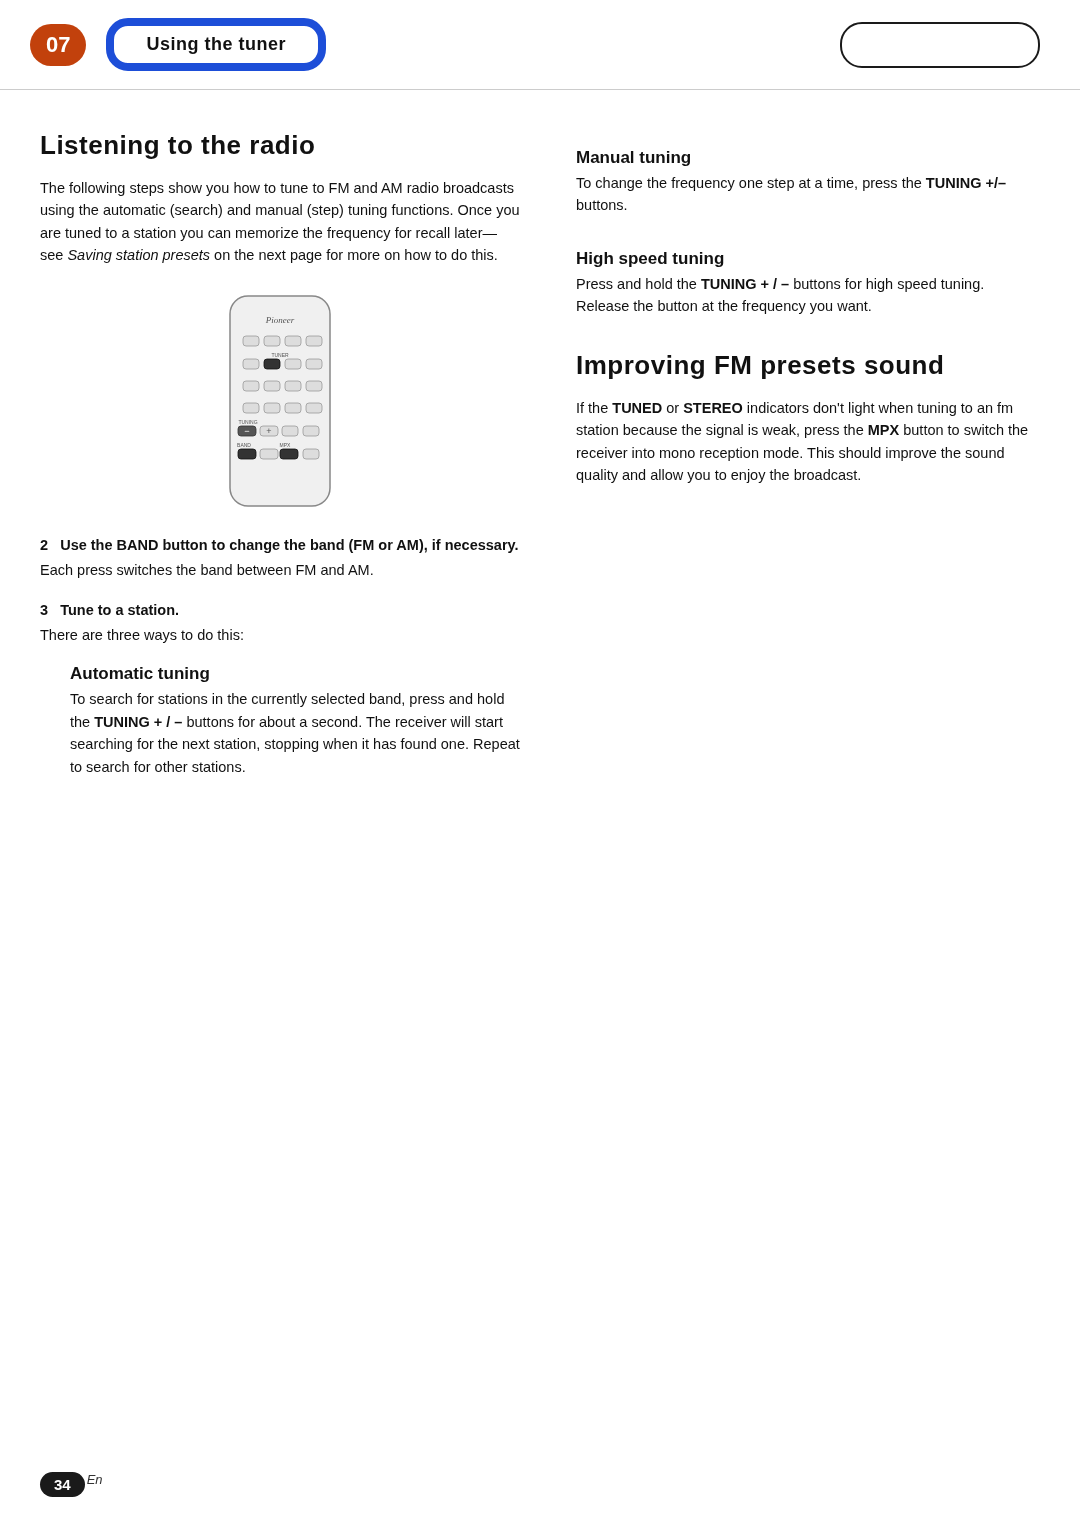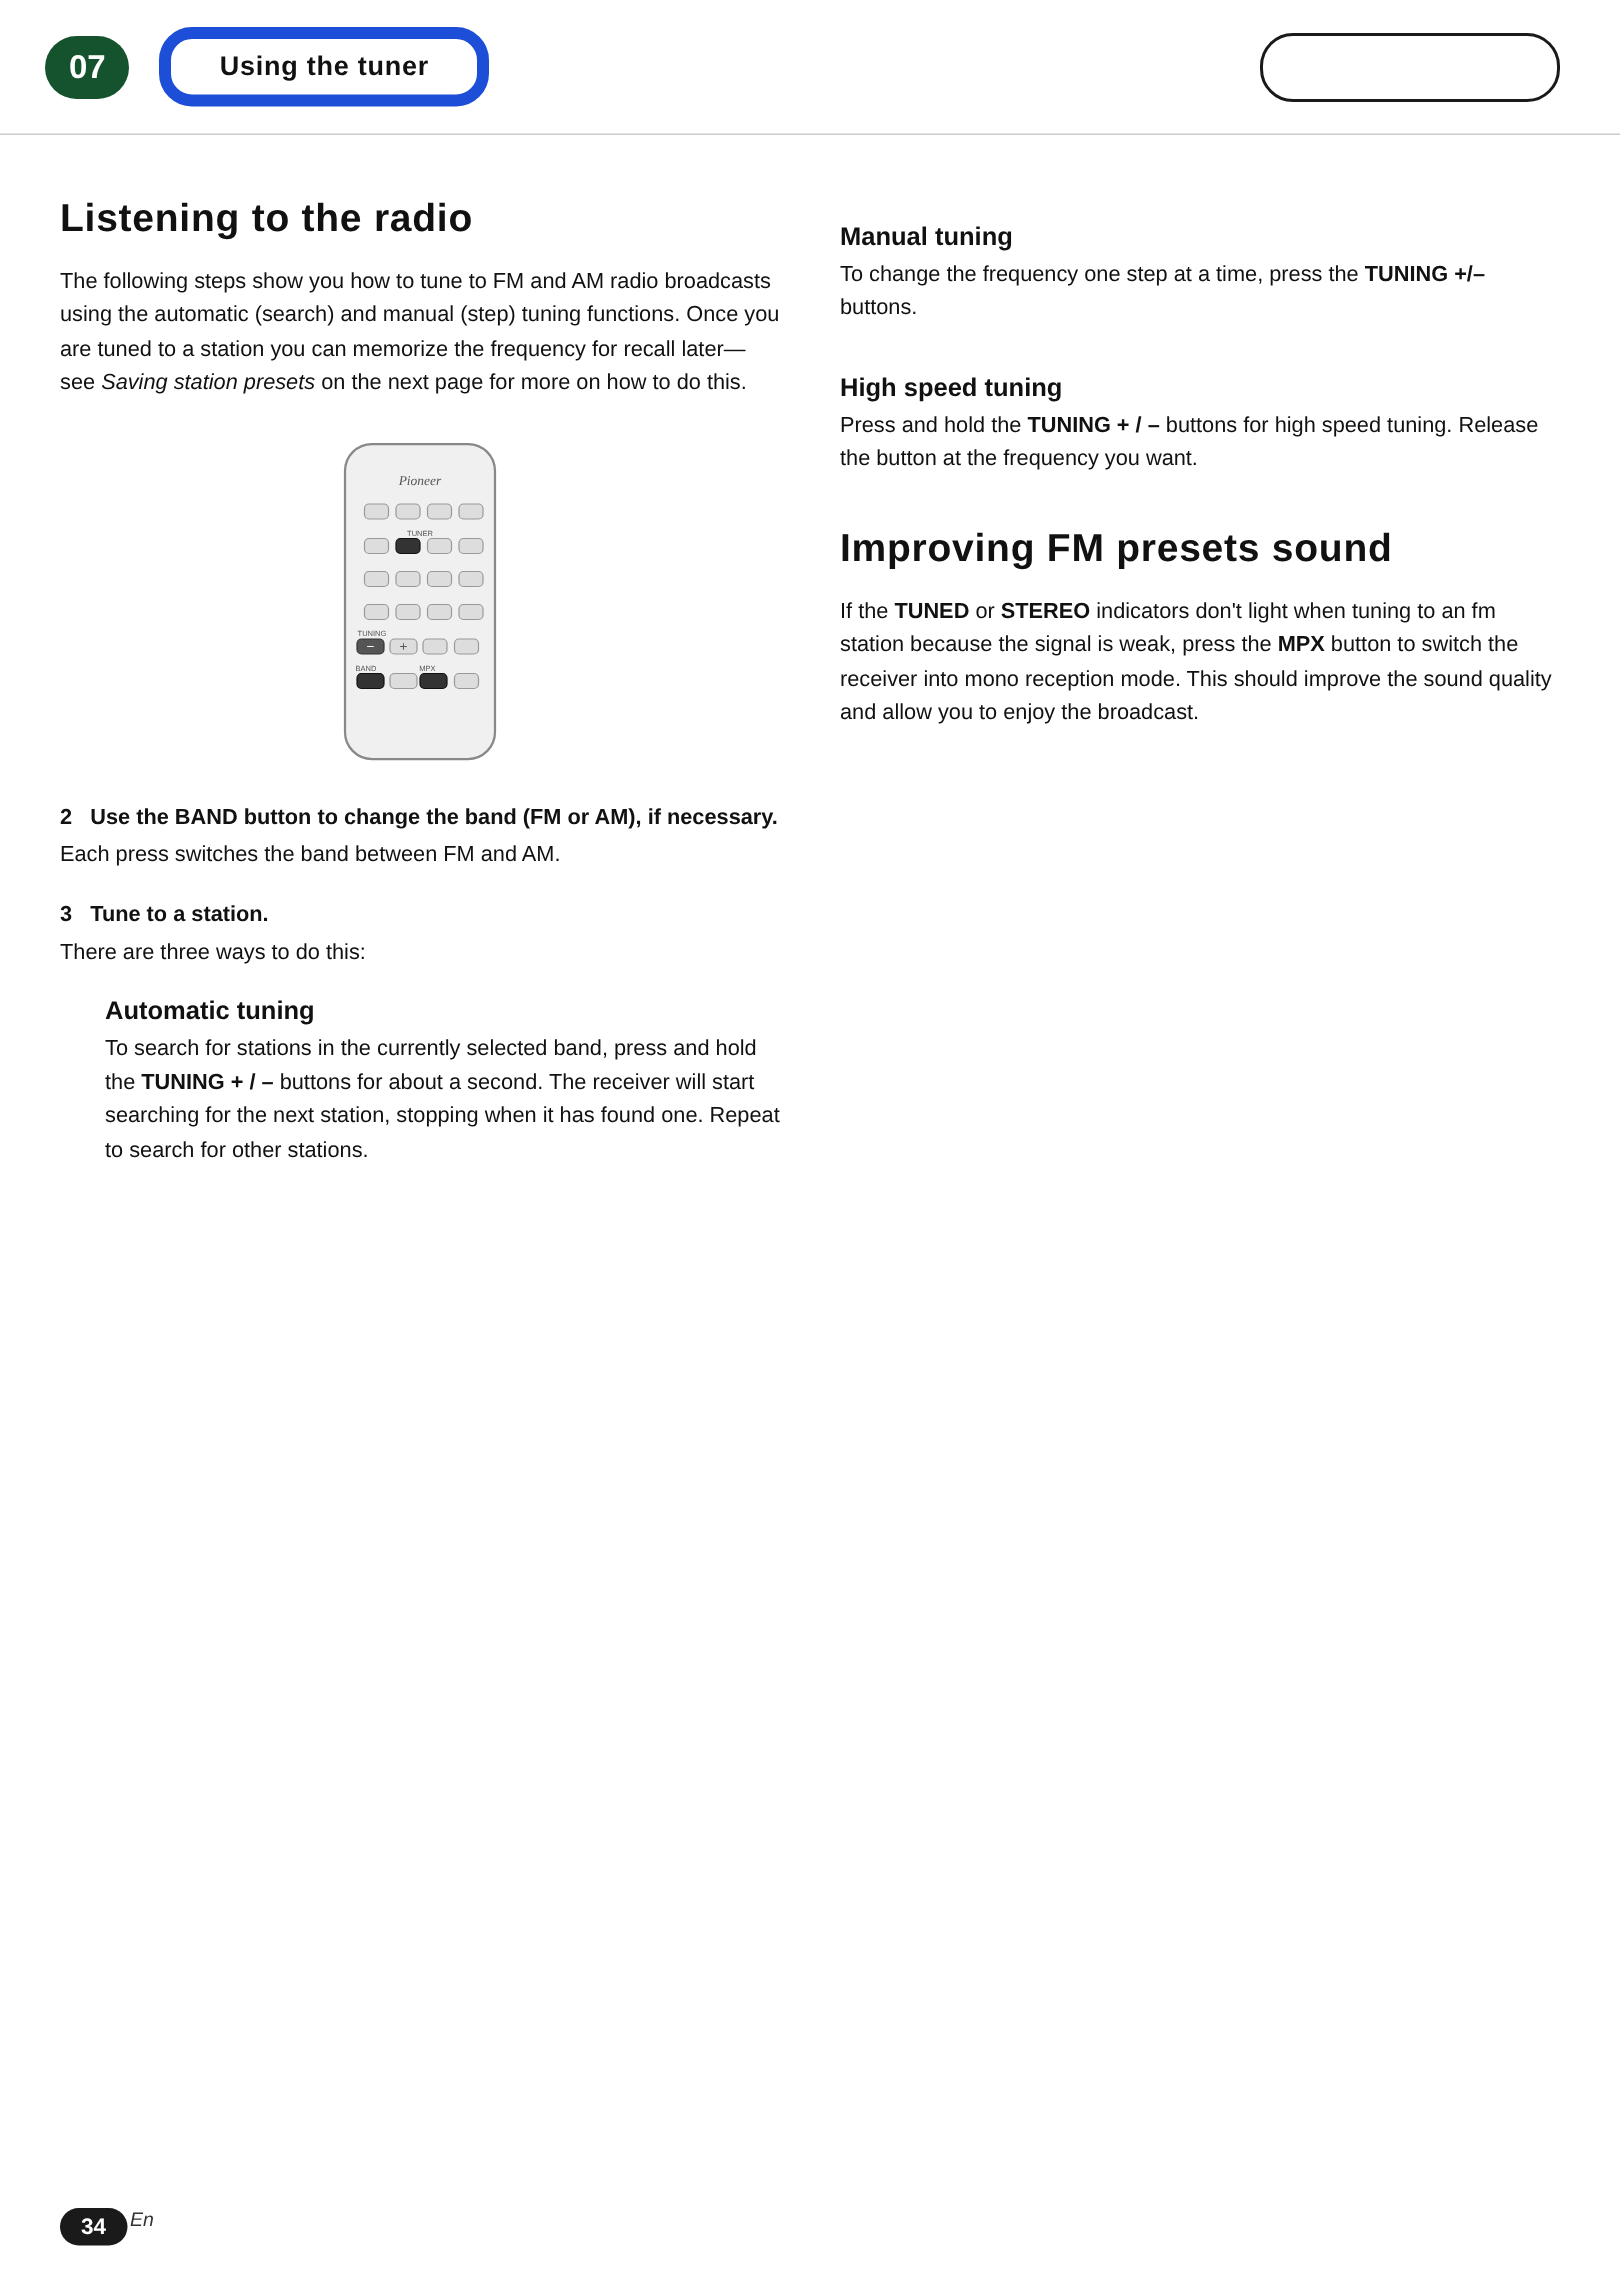--- a/index.html
+++ b/index.html
@@ -17,21 +17,21 @@
     
     .header-bar {
       display: flex;
       align-items: center;
       padding: 18px 40px 18px 30px;
       border-bottom: 1px solid #ccc;
       gap: 20px;
     }
 
     .chapter-badge {
-      background: #14532d;
+      background: #c2410c;
       color: #fff;
       font-size: 22px;
       font-weight: bold;
       padding: 8px 16px;
       border-radius: 22px;
       min-width: 54px;
       text-align: left;
       flex-shrink: 0;
     }
 
@@ -50,21 +50,21 @@
       padding: 8px 80px;
       margin-left: auto;
       min-width: 200px;
       height: 46px;
     }
 
     
     .main-content {
       display: flex;
       padding: 40px 40px 0 40px;
-      gap: 40px;
+      gap: 56px;
     }
 
     .left-col {
       flex: 0 0 480px;
     }
 
     .right-col {
       flex: 1;
       padding-top: 0px;
     }

